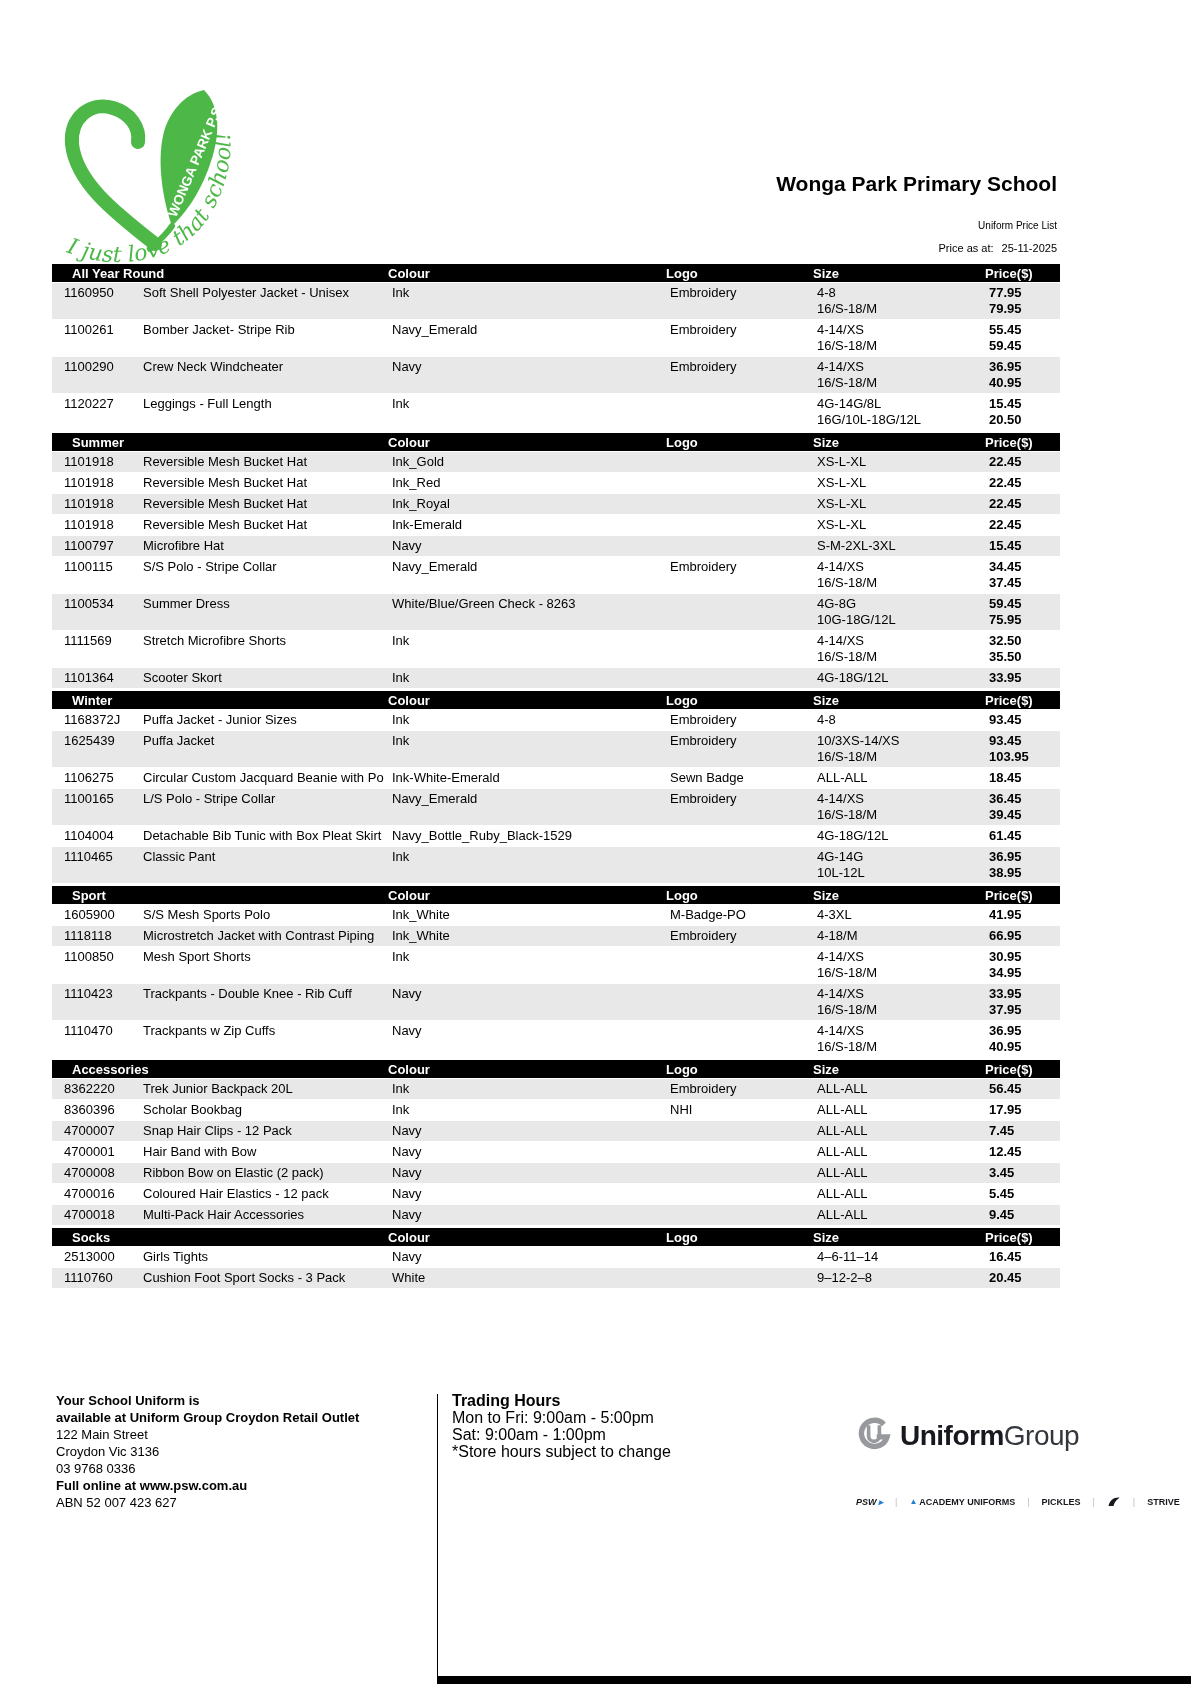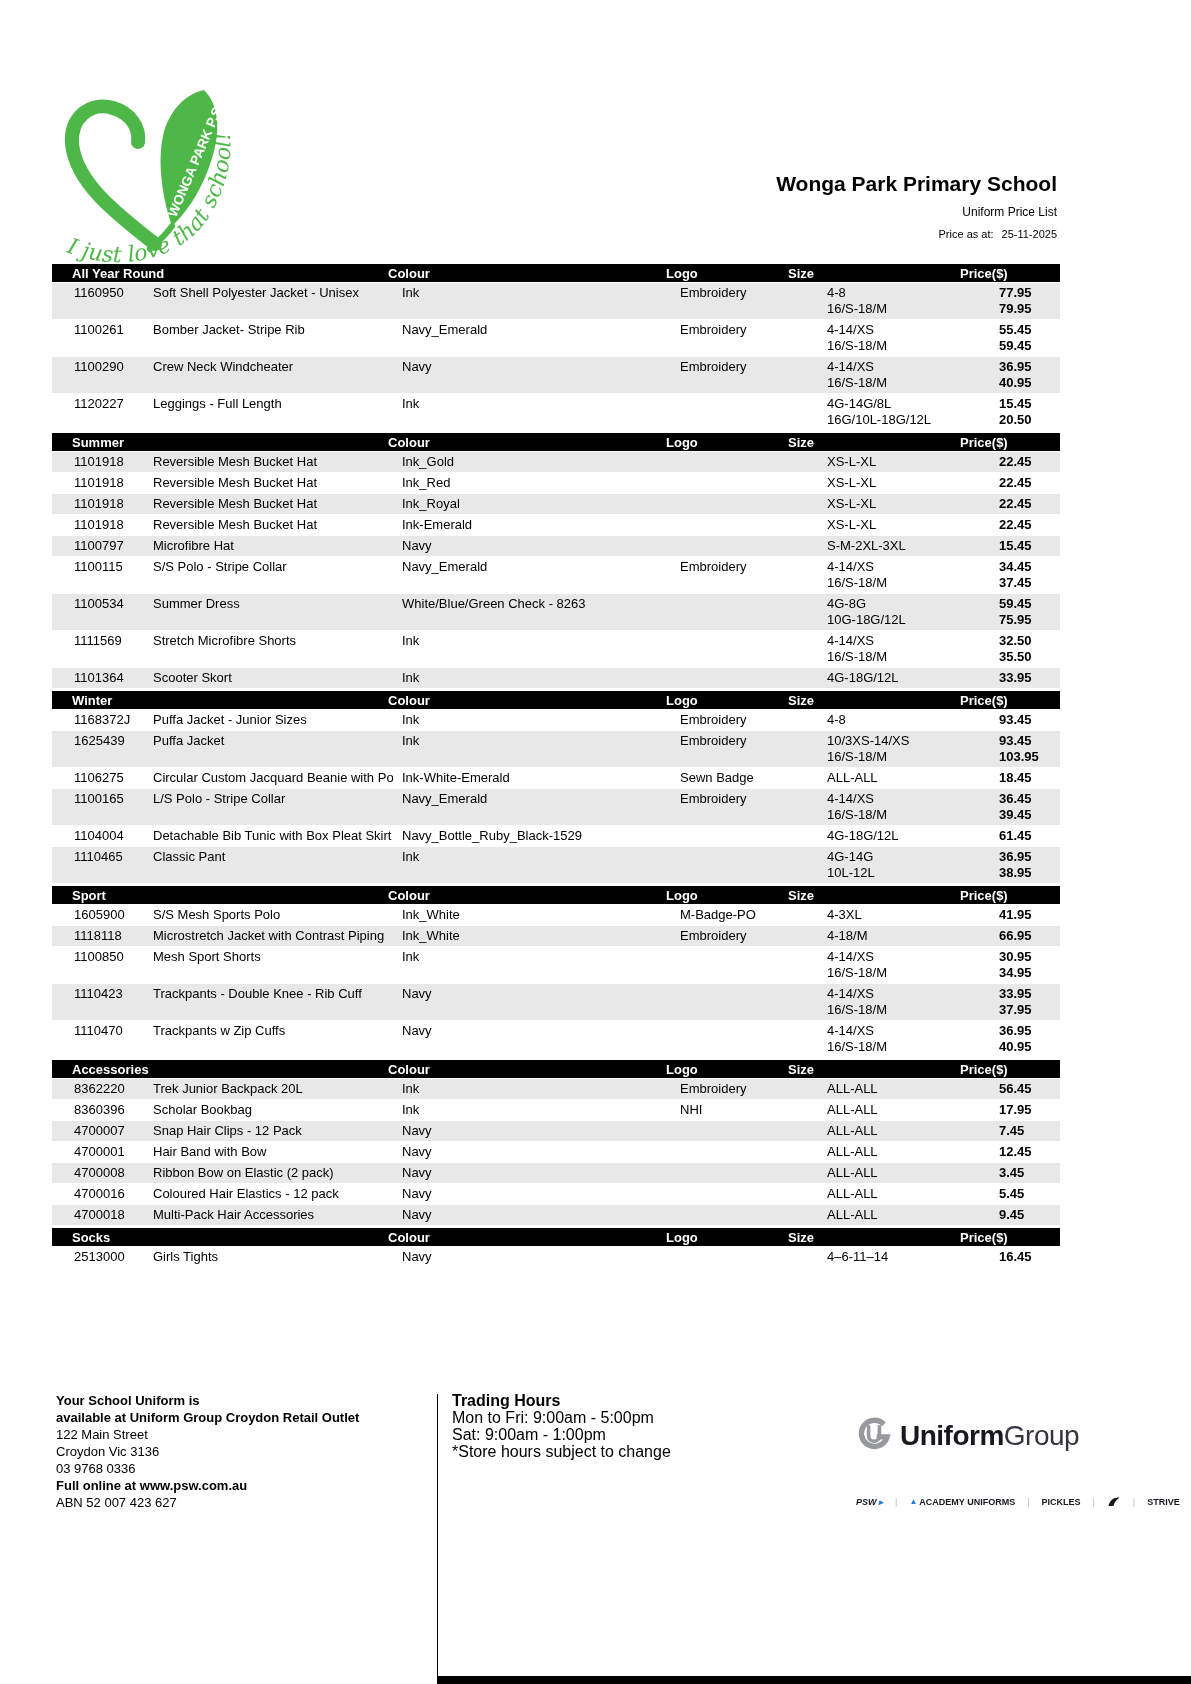--- a/index.html
+++ b/index.html
@@ -4,34 +4,34 @@
 <style>
   html,body{margin:0;padding:0;background:#fff;}
   body{width:1191px;height:1684px;position:relative;font-family:"Liberation Sans",sans-serif;color:#000;overflow:hidden;}
 
   
   .school-logo{position:absolute;left:52px;top:78px;width:205px;height:195px;}
 
   
   .title-block{position:absolute;top:172px;right:134px;text-align:right;}
   .school-name{font-size:21px;font-weight:bold;line-height:24px;}
-  .doc-subtitle{font-size:12px;line-height:20px;margin-top:6px;}
+  .doc-subtitle{font-size:10px;line-height:20px;margin-top:20px;}
   .price-as{font-size:11px;line-height:20px;margin-top:2px;}
   .price-as .lbl{margin-right:8px;}
 
   
   #price-table{position:absolute;left:52px;top:264px;width:1008px;}
   .sec-bar{background:#000;color:#fff;display:flex;align-items:center;height:18px;font-size:13px;font-weight:bold;margin-top:3px;}
   .sec-bar:first-child{margin-top:0;}
   .sb-title{width:336px;padding-left:20px;box-sizing:border-box;}
   .sb-c0{width:278px;}
-  .sb-c1{width:122px;}
+  .sb-c1{width:147px;}
   .sb-c2{width:172px;}
   .sb-c3{flex:1;}
-  .row{display:flex;font-size:13px;padding:2px 18px;margin-top:1px;align-items:flex-start;}
+  .row{display:flex;font-size:13px;padding:2px 8px;margin-top:1px;align-items:flex-start;}
   .row.shaded{background:#e8e8e8;}
   .c-code{width:83px;padding-left:4px;box-sizing:border-box;line-height:16px;}
   .c-item{width:249px;line-height:16px;white-space:nowrap;}
   .c-colour{width:278px;line-height:16px;white-space:nowrap;}
   .c-logo{width:147px;line-height:16px;}
   .c-size{width:172px;}
   .c-price{flex:1;font-weight:bold;}
   .line{display:block;line-height:16px;}
 
   
@@ -521,20 +521,32 @@
     <div class="row">
       <span class="c-code">2513000</span>
       <span class="c-item">Girls Tights</span>
       <span class="c-colour">Navy</span>
       <span class="c-logo"></span>
       <span class="c-size">
         <span class="line">4–6-11–14</span>
       </span>
       <span class="c-price">
         <span class="line">16.45</span>
+      </span>
+    </div>
+    <div class="row shaded">
+      <span class="c-code">1110760</span>
+      <span class="c-item">Cushion Foot Sport Socks - 3 Pack</span>
+      <span class="c-colour">White</span>
+      <span class="c-logo"></span>
+      <span class="c-size">
+        <span class="line">9–12-2–8</span>
+      </span>
+      <span class="c-price">
+        <span class="line">20.45</span>
       </span>
     </div>
   </div>
 
 <div class="f-left">
     <div class="b">Your School Uniform is</div>
     <div class="b">available at Uniform Group Croydon Retail Outlet</div>
     <div>122 Main Street</div>
     <div>Croydon Vic 3136</div>
     <div>03 9768 0336</div>

